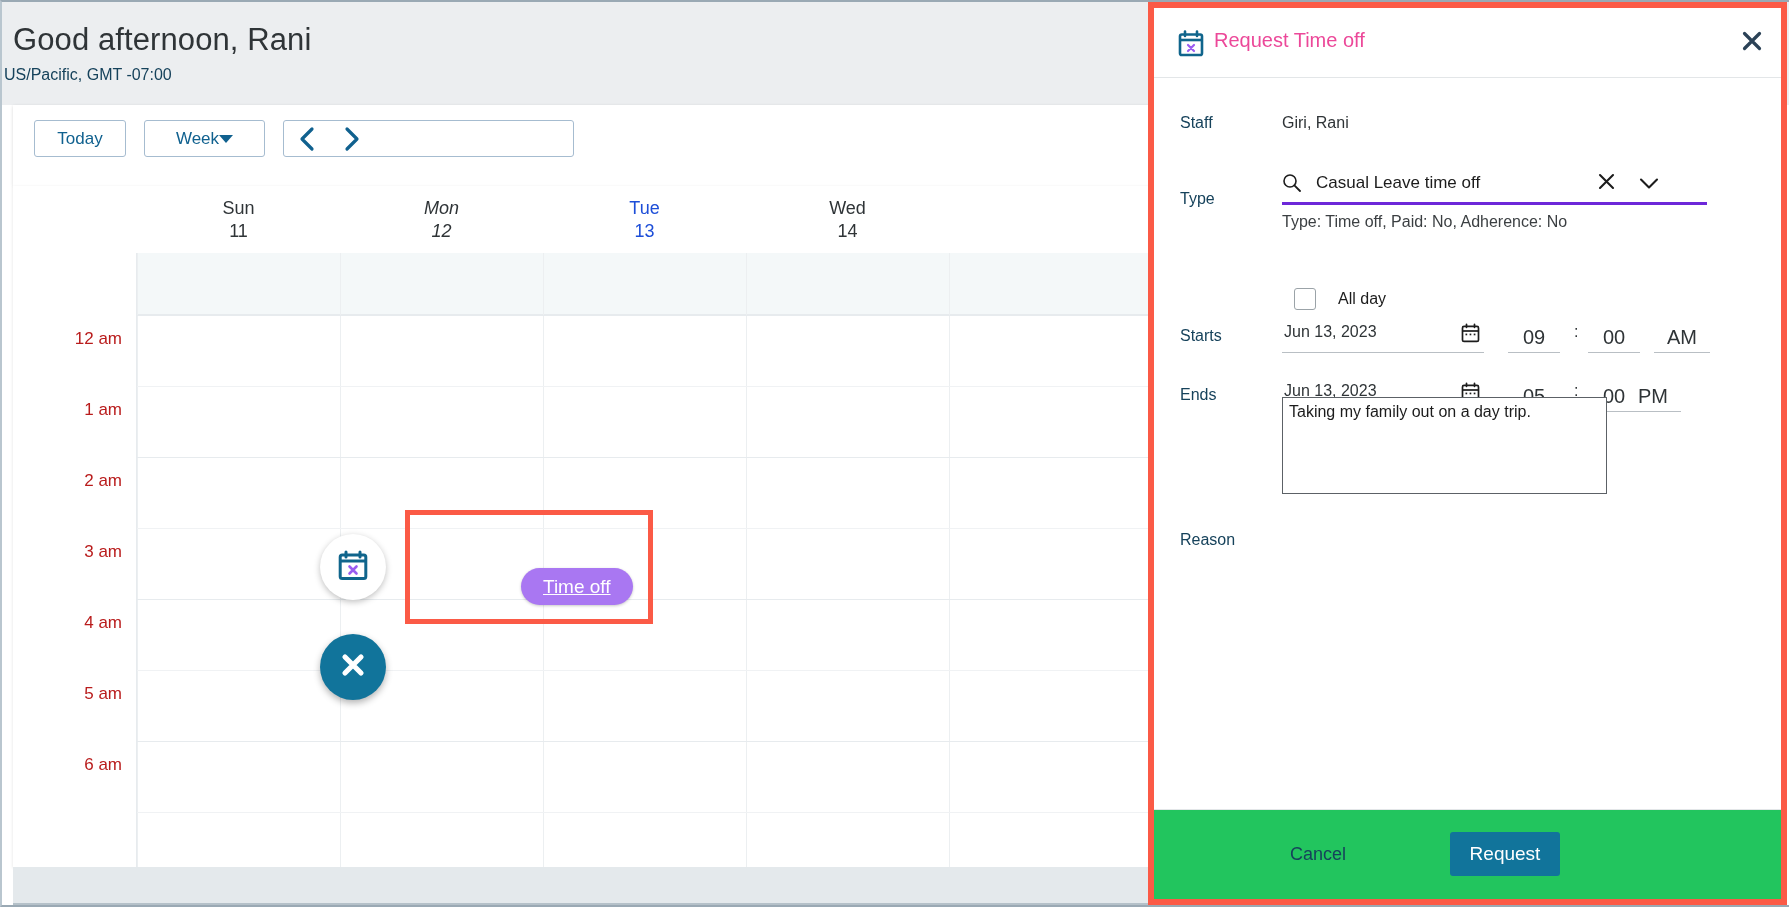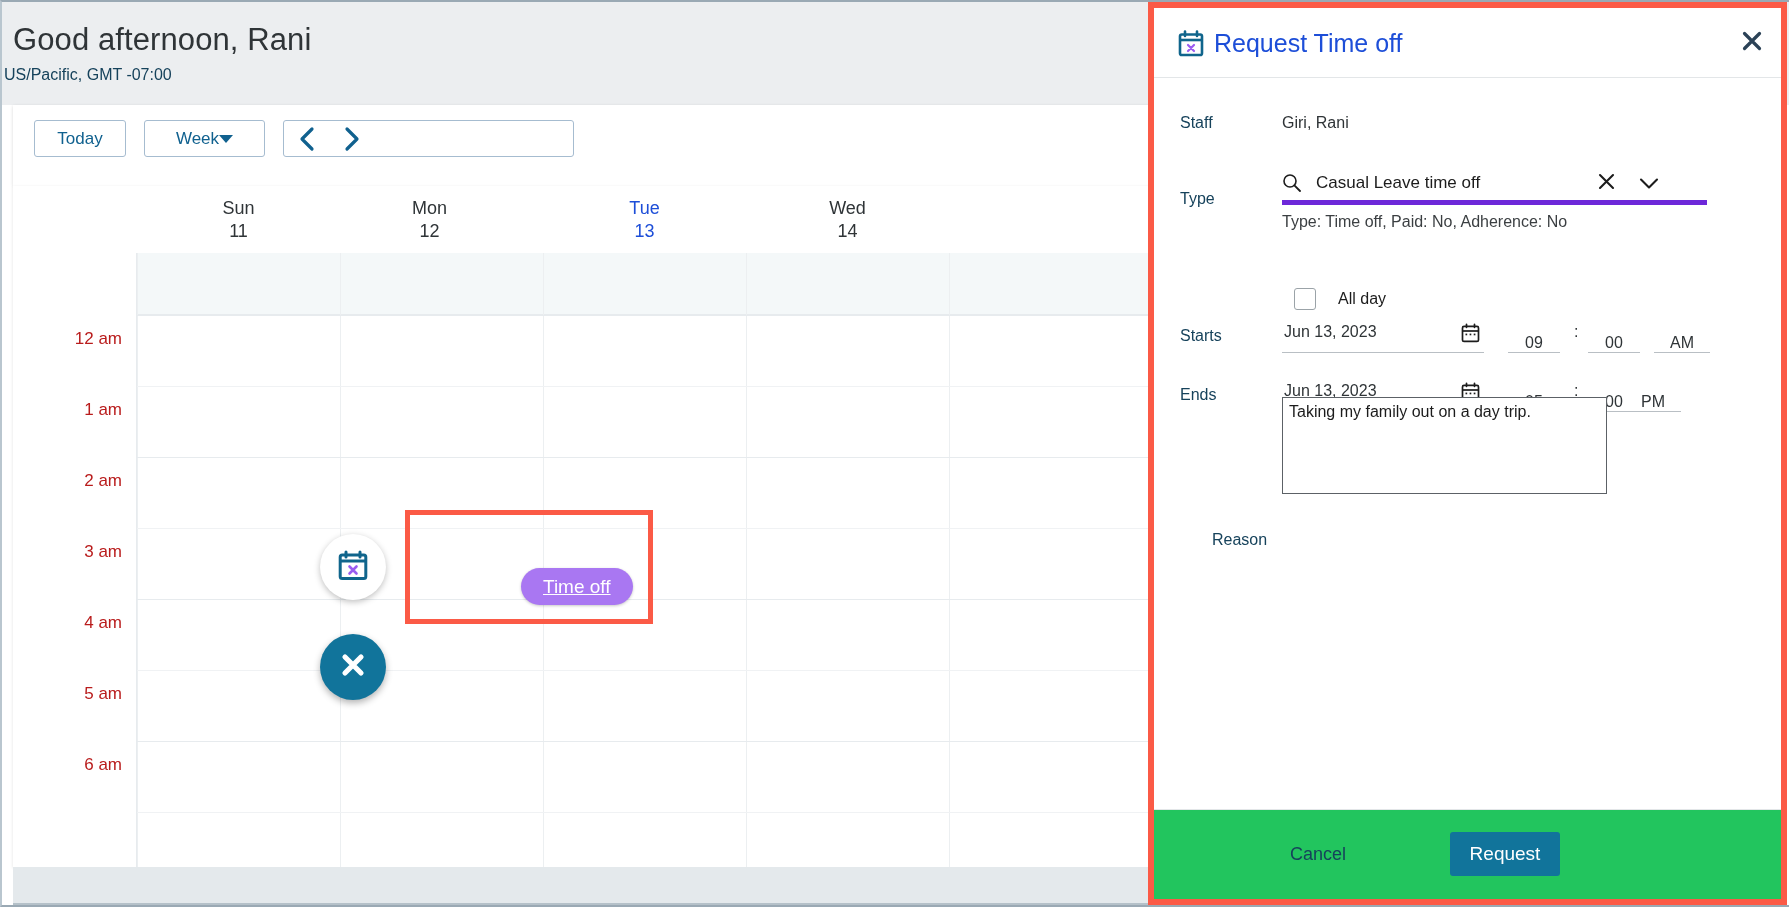--- a/index.html
+++ b/index.html
@@ -248,22 +248,22 @@
     background: #fff;
     border-bottom: 1px solid #e3e6e8;
   }
   .dlg-title-icon {
     position: absolute;
     left: 24px; top: 22px;
   }
   .dlg-title {
     position: absolute;
     left: 60px; top: 21px;
-    font-size: 25px;
-    color: #1d4ed8;
+    font-size: 20px;
+    color: #ec4899;
     white-space: nowrap;
   }
   .dlg-close {
     position: absolute;
     right: 14px; top: 20px;
     width: 30px; height: 30px;
     display: flex; align-items: center; justify-content: center;
     cursor: pointer;
   }
 
@@ -281,21 +281,21 @@
     white-space: nowrap;
   }
   .f-value {
     position: absolute;
     font-size: 16px;
     color: #2f3437;
     white-space: nowrap;
   }
   .underline-field {
     position: absolute;
-    border-bottom: 5px solid #6d28d9;
+    border-bottom: 3px solid #6d28d9;
     text-align: right;
   }
   .type-row { position: absolute; left: 128px; top: 88px; width: 425px; height: 38px; }
   .type-text {
     position: absolute;
     left: 34px; top: 6px;
     font-size: 17px; color: #1c1c1c;
     white-space: nowrap;
   }
   .type-clear { position: absolute; left: 315px; top: 5px; cursor: pointer; }
@@ -326,23 +326,23 @@
     width: 202px;
     height: 34px;
     border-bottom: 1px solid #b9bfc4;
   }
   .dt-date .txt { position: absolute; left: 2px; top: 4px; font-size: 16px; color: #2f3437; }
   .dt-date .cal { position: absolute; right: 4px; top: 4px; cursor: pointer; }
   .dt-seg {
     position: absolute;
     height: 34px;
     border-bottom: 1px solid #b9bfc4;
-    font-size: 16px;
+    font-size: 20px;
     color: #2f3437;
-    display: flex; align-items: flex-end; justify-content: center;
+    display: flex; align-items: center; justify-content: center;
     padding-top: 4px;
   }
   .dt-colon {
     position: absolute;
     font-size: 16px; color: #2f3437;
   }
 
   .reason-box {
     position: absolute;
     left: 128px; top: 318px;
@@ -419,21 +419,21 @@
           <svg width="17" height="26" viewBox="0 0 17 26" aria-hidden="true">
               <path d="M4 3 L14 13 L4 23" fill="none" stroke="#10618f" stroke-width="3.2" stroke-linecap="round" stroke-linejoin="round"></path>
             </svg>
         </div>
       </div>
     </div>
 
     <div class="cal-card">
       <div class="cal-header" id="day-headers">
           <div class="day-col-head" style="left: 124px; width: 203px;"><span>Sun</span><span class="day-num">11</span></div>
-          <div class="day-col-head" style="left: 315px; width: 203px;"><span>Mon</span><span class="day-num">12</span></div>
+          <div class="day-col-head" style="left: 327px; width: 203px; font-style: italic;"><span>Mon</span><span class="day-num">12</span></div>
           <div class="day-col-head today" style="left: 530px; width: 203px;"><span>Tue</span><span class="day-num">13</span></div>
           <div class="day-col-head" style="left: 733px; width: 203px;"><span>Wed</span><span class="day-num">14</span></div>
         </div>
       <div class="cal-grid" id="cal-grid">
         <div class="gutter" id="hour-gutter">
             <div class="hour-label" style="top: 76px;">12 am</div>
             <div class="hour-label" style="top: 147px;">1 am</div>
             <div class="hour-label" style="top: 218px;">2 am</div>
             <div class="hour-label" style="top: 289px;">3 am</div>
             <div class="hour-label" style="top: 360px;">4 am</div>
@@ -581,21 +581,21 @@
         <span>05</span>
       </div>
       <div class="dt-colon" style="left:420px; top:303px;">:</div>
       <div class="dt-seg" style="left:434px; top:299px; width:52px;">
         <span>00</span>
       </div>
       <div class="dt-seg" style="left:471px; top:299px; width:56px;">
         <span>PM</span>
       </div>
 
-      <div class="f-label" style="top:452px;margin-left:32px;">Reason</div>
+      <div class="f-label" style="top:452px;">Reason</div>
       <textarea class="reason-box" value="Taking my family out on a day trip." style="">Taking my family out on a day trip.</textarea>
     </div>
 
     <div class="dlg-footer">
       <button class="btn-cancel">Cancel</button>
       <button class="btn-request">Request</button>
     </div>
   </div>
 </div>
 

